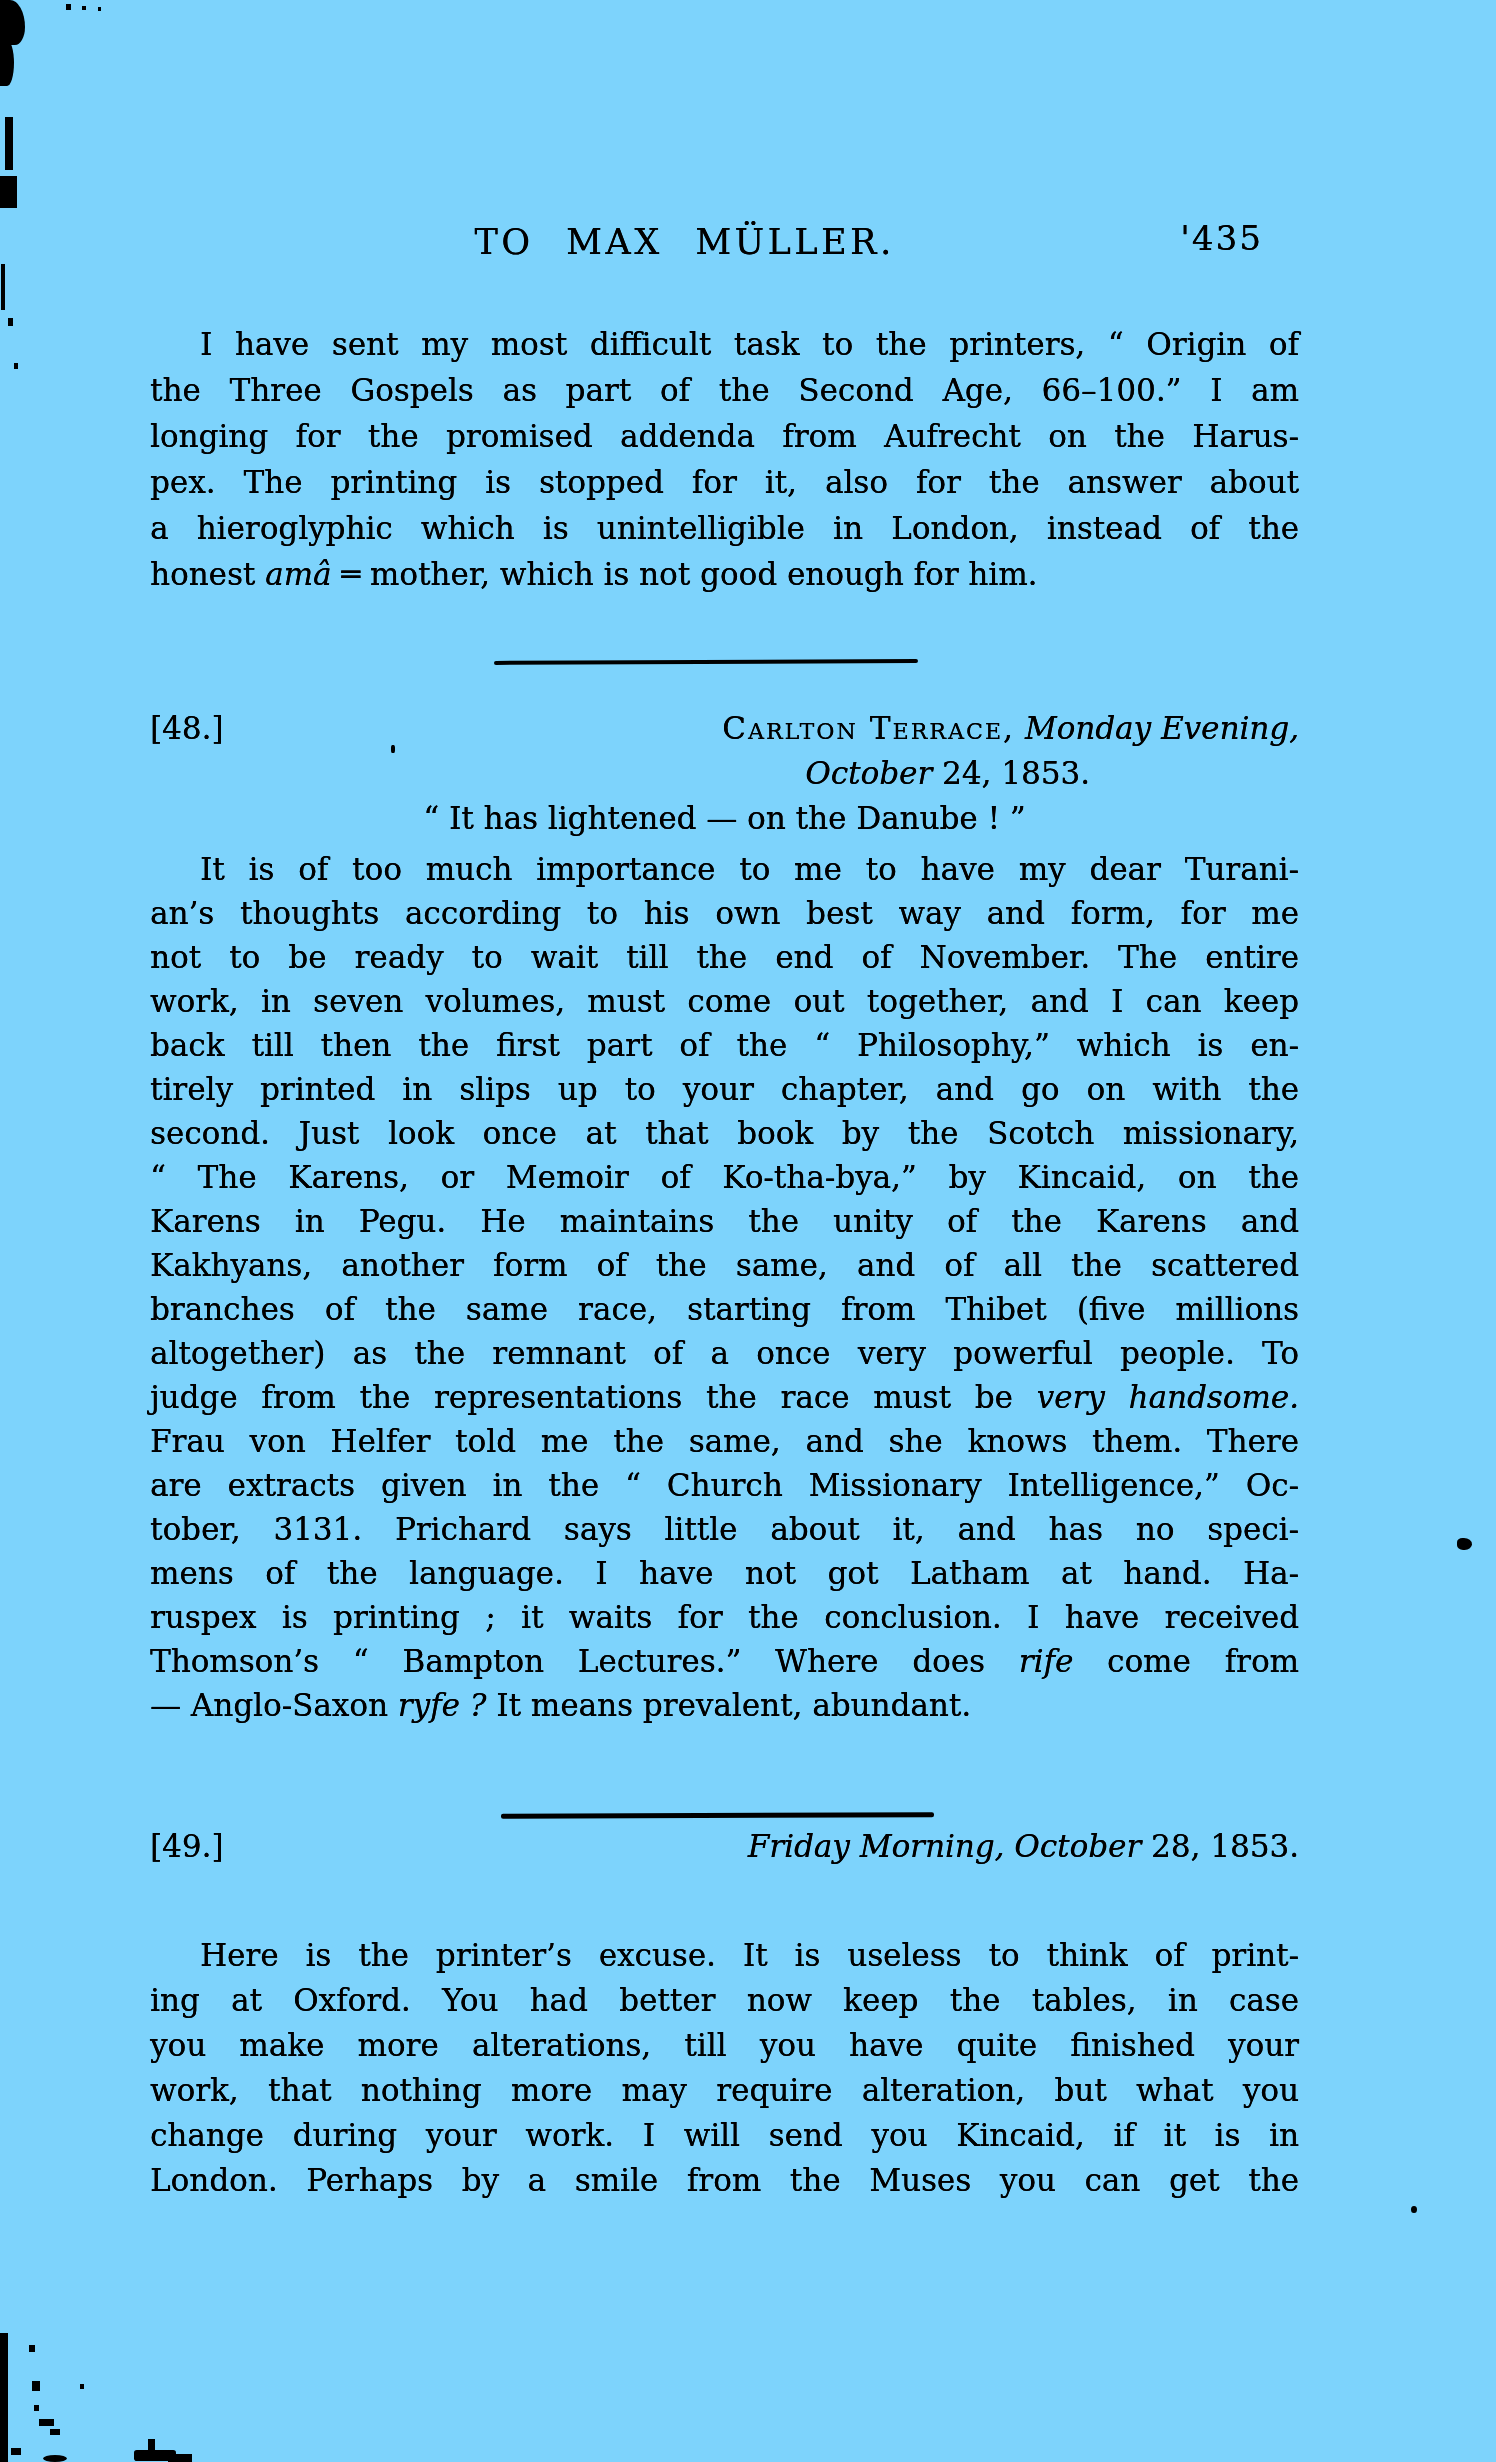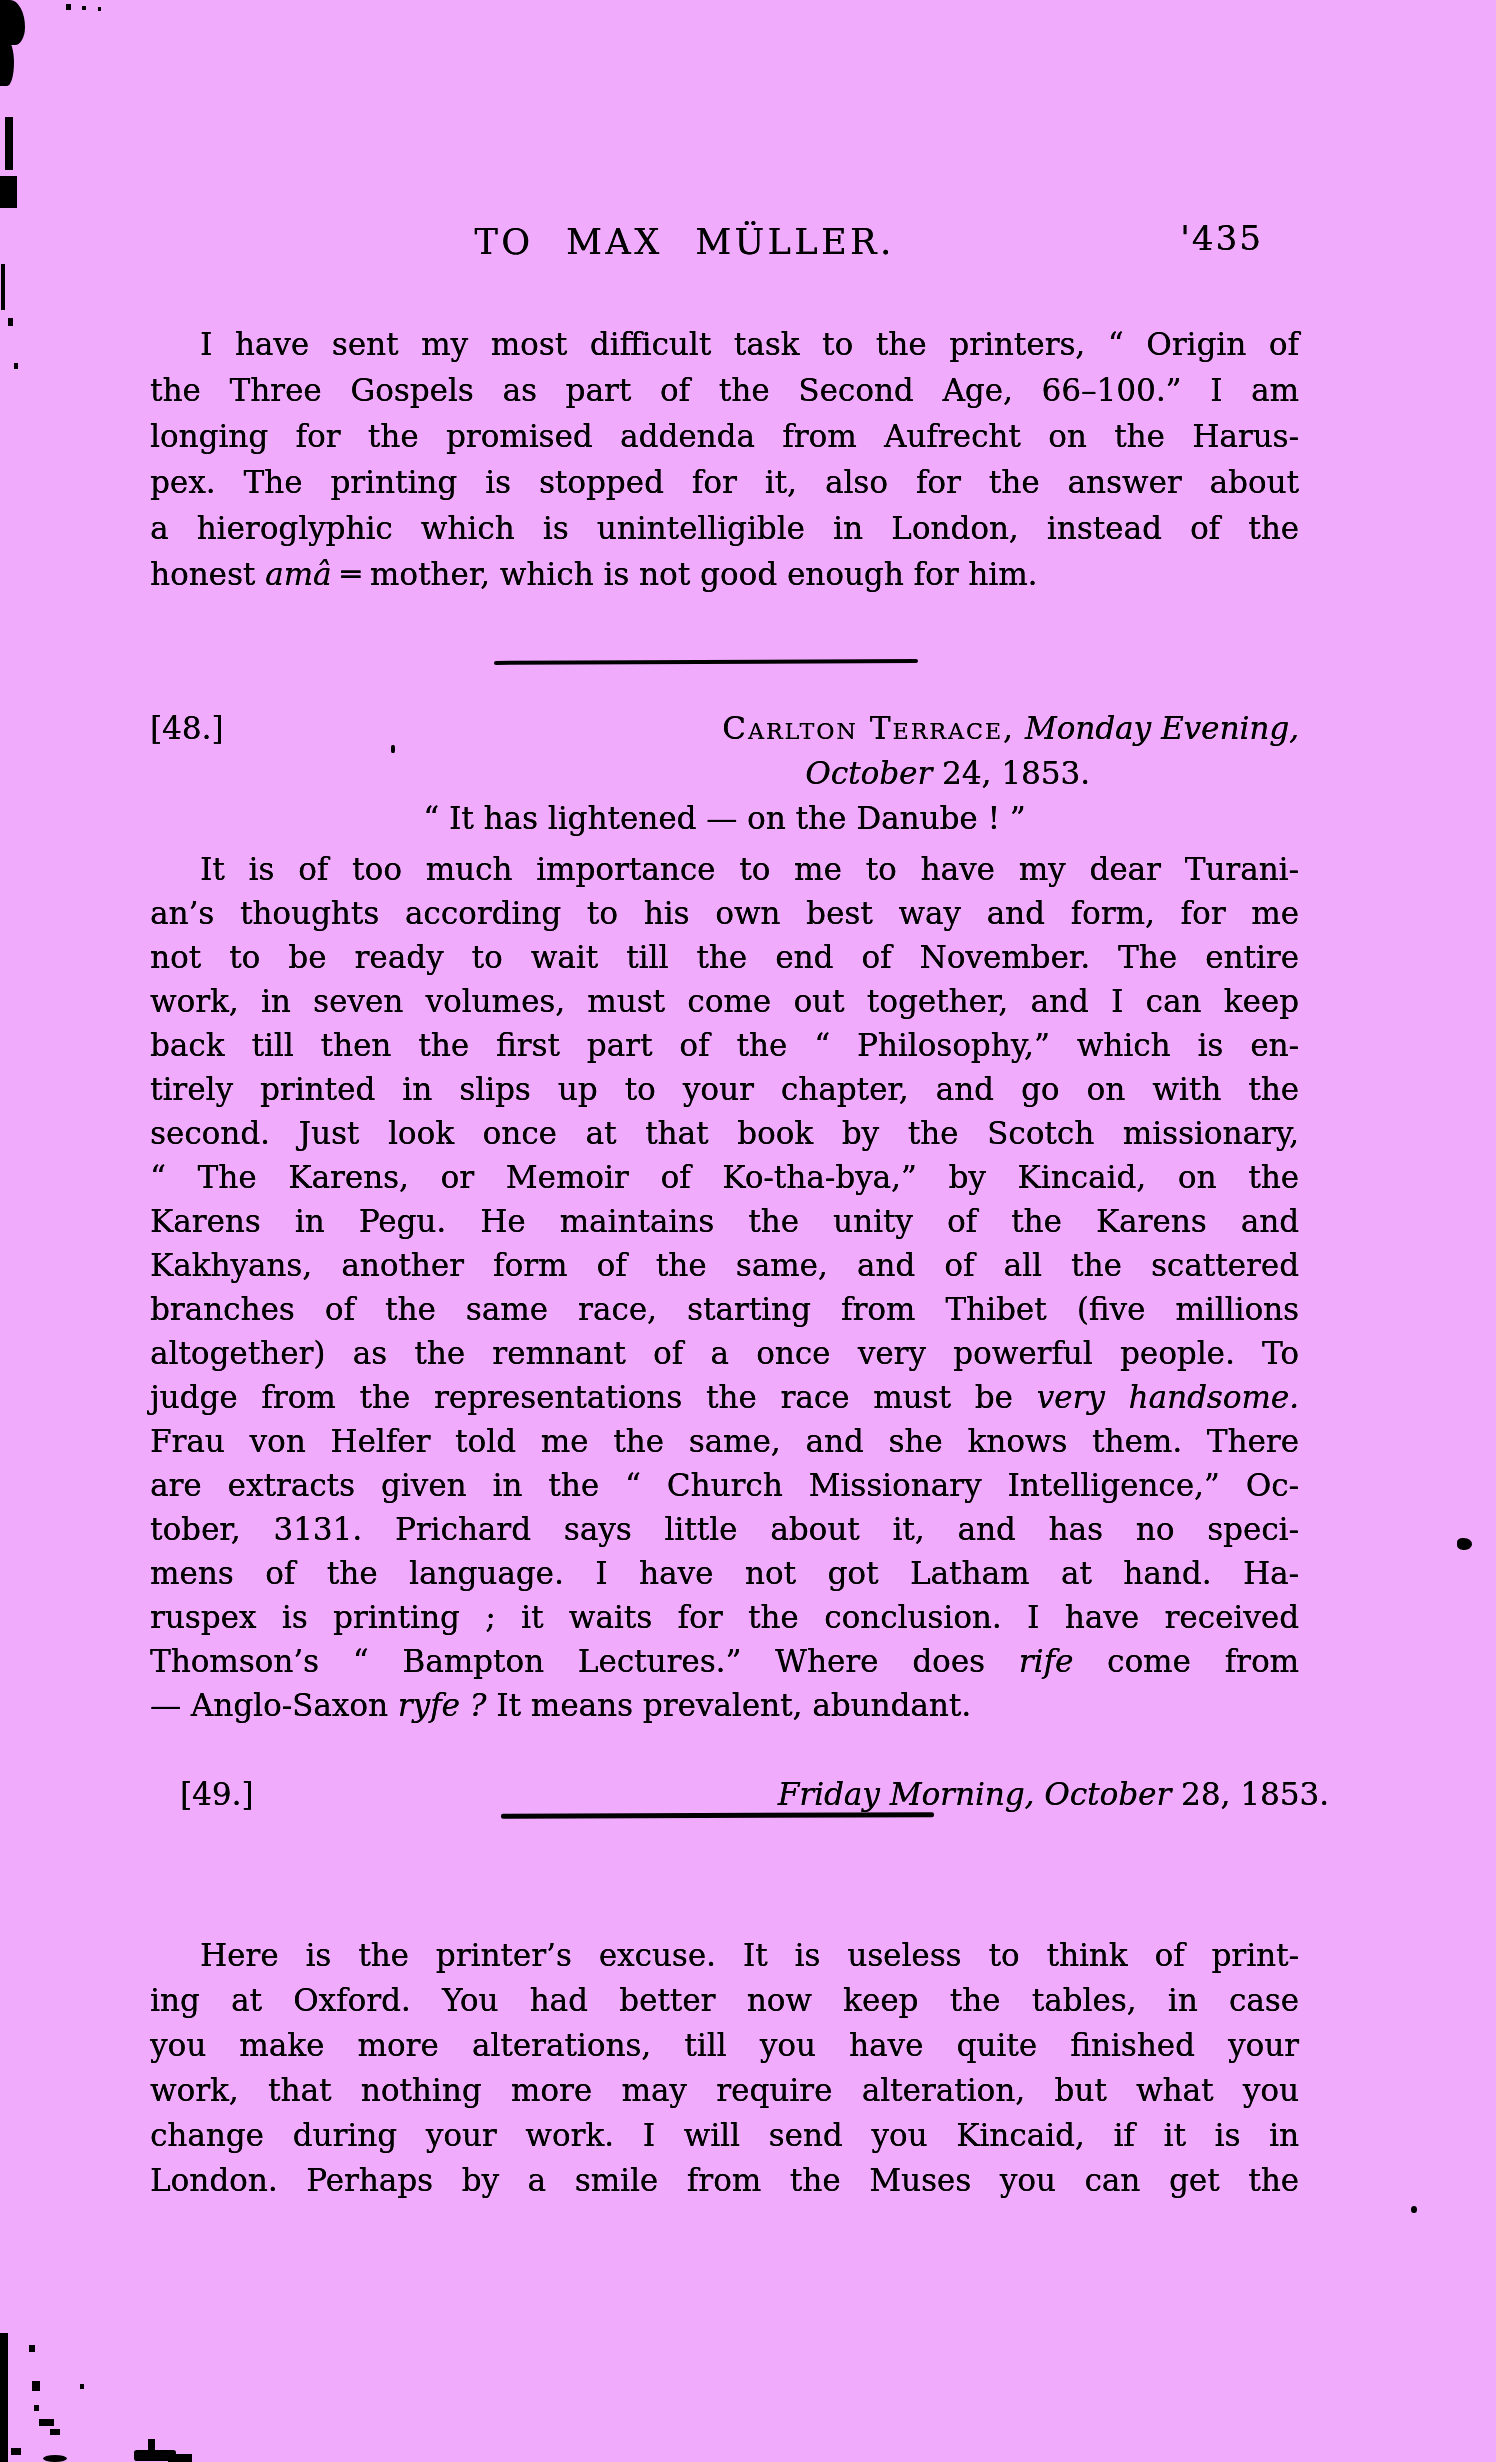--- a/index.html
+++ b/index.html
@@ -1,17 +1,17 @@
 <!DOCTYPE html>
 <html style="font-size:11px"><head>
 <meta charset="utf-8">
 <style>
   html,body{margin:0;padding:0;background:#e8e8e8;}
   .page{
-    position:relative;width:1496px;height:2462px;background:#f0abfc;color:#000;
+    position:relative;width:1496px;height:2462px;background:#7dd3fc;color:#000;
     font-family:"DejaVu Serif","Liberation Serif",serif;font-size:31px;
     overflow:hidden;text-shadow:0.2px 0 0 #000;
   }
   .col{position:absolute;left:150px;width:1149px;}
   .bl{line-height:44px;white-space:normal;}
   .j{text-align:justify;text-align-last:justify;}
   .ind{text-indent:50px;}
   em{font-style:italic;}
   .sc{font-variant:small-caps;letter-spacing:2.1px;}
   .title{
@@ -23,21 +23,21 @@
   .rule1{top:660px;left:494px;width:424px;height:4.2px;transform:rotate(-0.25deg);}
   .rule2{top:1813px;left:501px;width:433px;height:4.9px;transform:rotate(-0.2deg);}
   .para1{top:321px;}
   .para1 .bl{line-height:46px;}
   .head48{top:706px;}
   .head48 .bl{line-height:45px;}
   .hrow{display:flex;justify-content:space-between;align-items:baseline;}
   .hdate{text-align:right;padding-right:209px;}
   .hquote{text-align:center;}
   .para2{top:847px;}
-  .head49{top:1772px;margin-left:30px;}
+  .head49{top:1824px;}
   .head49 .bl{line-height:45px;}
   .para3{top:1933px;}
   .para3 .bl{line-height:45px;}
   .ink{position:absolute;background:#000;}
   .ink-a1{left:0;top:0;width:25px;height:45px;border-radius:0 60% 40% 0;}
   .ink-a2{left:0;top:40px;width:14px;height:46px;border-radius:0 50% 50% 0;}
   .ink-a3{left:4.9px;top:117px;width:8.4px;height:53px;}
   .ink-a4{left:0;top:176px;width:17px;height:32px;}
   .ink-a5{left:1.4px;top:264px;width:3.5px;height:46px;}
   .ink-a6{left:66px;top:4.2px;width:4.9px;height:5.6px;}

